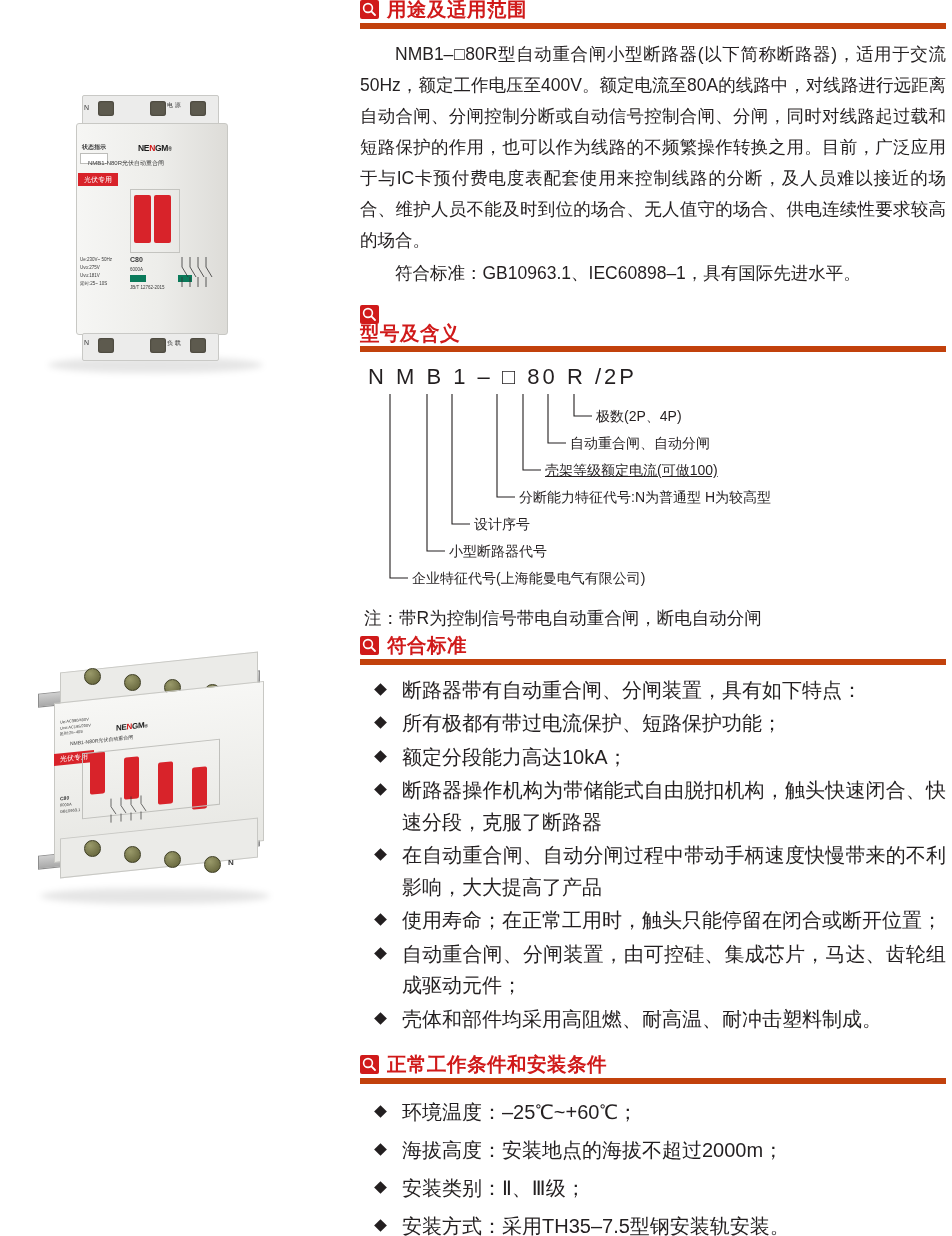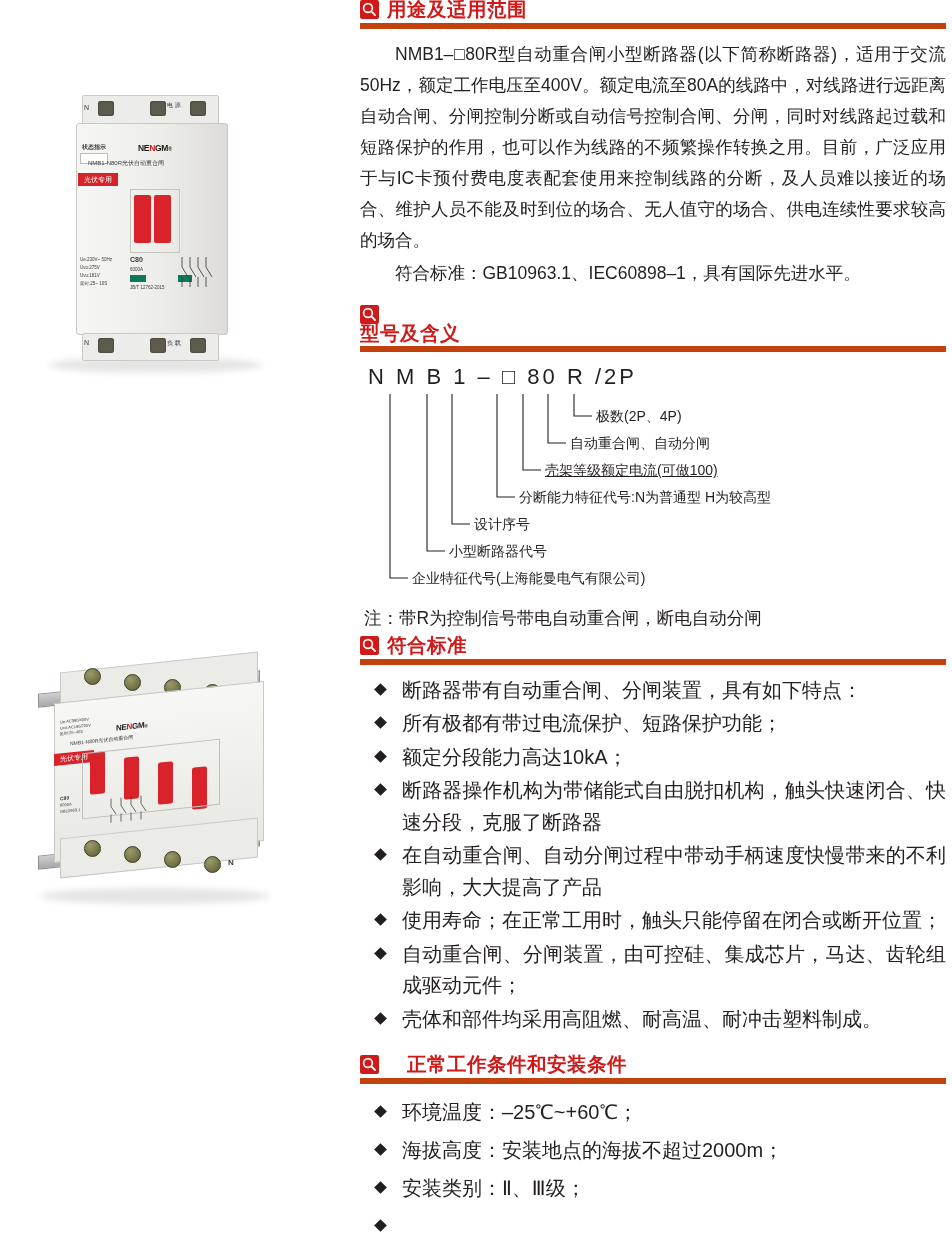--- a/index.html
+++ b/index.html
@@ -382,31 +382,31 @@
       <li><span class="dia"></span><span>断路器带有自动重合闸、分闸装置，具有如下特点：</span></li>
       <li><span class="dia"></span><span>所有极都有带过电流保护、短路保护功能；</span></li>
       <li><span class="dia"></span><span>额定分段能力高达10kA；</span></li>
       <li><span class="dia"></span><span>断路器操作机构为带储能式自由脱扣机构，触头快速闭合、快速分段，克服了断路器</span></li>
       <li><span class="dia"></span><span>在自动重合闸、自动分闸过程中带动手柄速度快慢带来的不利影响，大大提高了产品</span></li>
       <li><span class="dia"></span><span>使用寿命；在正常工用时，触头只能停留在闭合或断开位置；</span></li>
       <li><span class="dia"></span><span>自动重合闸、分闸装置，由可控硅、集成芯片，马达、齿轮组成驱动元件；</span></li>
       <li><span class="dia"></span><span>壳体和部件均采用高阻燃、耐高温、耐冲击塑料制成。</span></li>
     </ul>
 
-    <div class="sec-head" style="margin-top:20px;gap:20px;">
+    <div class="sec-head" style="margin-top:20px;">
       <span class="sec-icon">
         <svg width="19" height="19" viewBox="0 0 19 19">
           <circle cx="8" cy="8" r="4.4" fill="none" stroke="#ffffff" stroke-width="1.6"></circle>
           <line x1="11.4" y1="11.4" x2="15" y2="15" stroke="#ffffff" stroke-width="1.8" stroke-linecap="round"></line>
         </svg>
       </span>
       <span class="sec-title">正常工作条件和安装条件</span>
     </div>
 
     <ul class="bullets" style="margin-top:6px;">
       <li style="line-height:36px;"><span class="dia" style="top:13px;"></span><span>环境温度：–25℃~+60℃；</span></li>
       <li style="line-height:36px;"><span class="dia" style="top:13px;"></span><span>海拔高度：安装地点的海拔不超过2000m；</span></li>
       <li style="line-height:36px;"><span class="dia" style="top:13px;"></span><span>安装类别：Ⅱ、Ⅲ级；</span></li>
-      <li style="line-height:36px;"><span class="dia" style="top:13px;"></span></li>
+      <li style="line-height:36px;"><span class="dia" style="top:13px;"></span><span>安装方式：采用TH35–7.5型钢安装轨安装。</span></li>
     </ul>
 
   </div>
 </div>
 
 </body></html>

